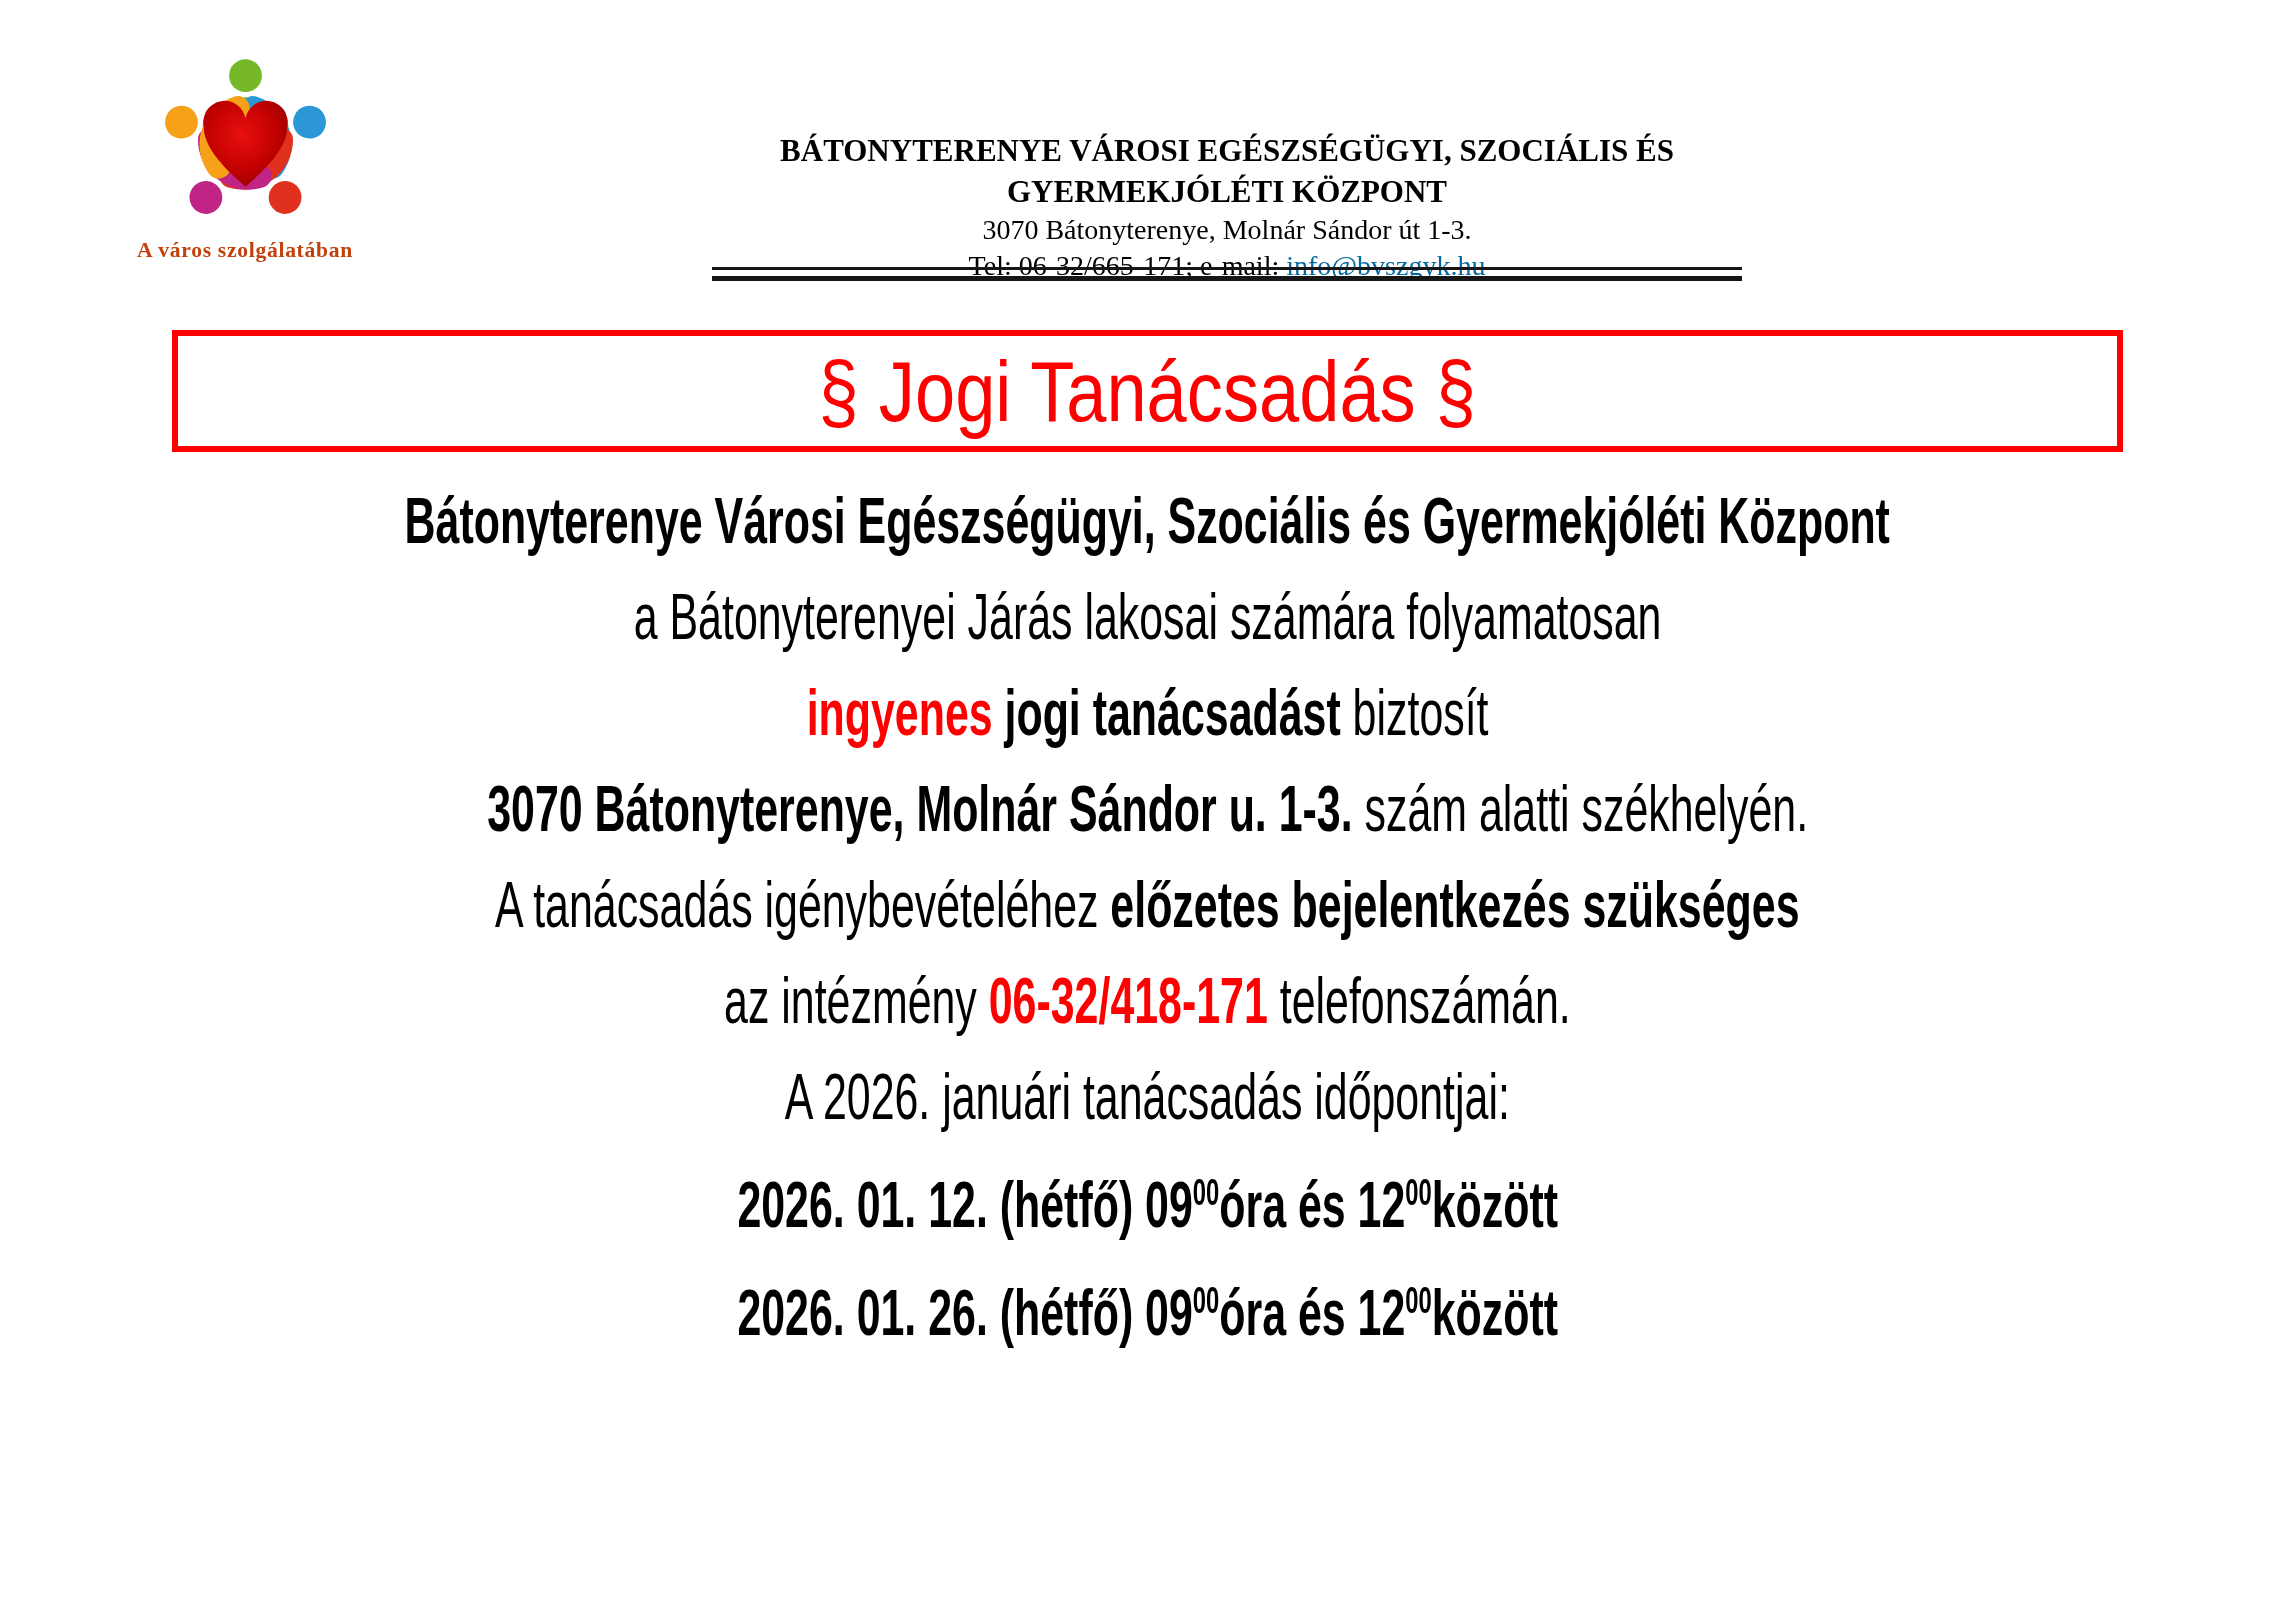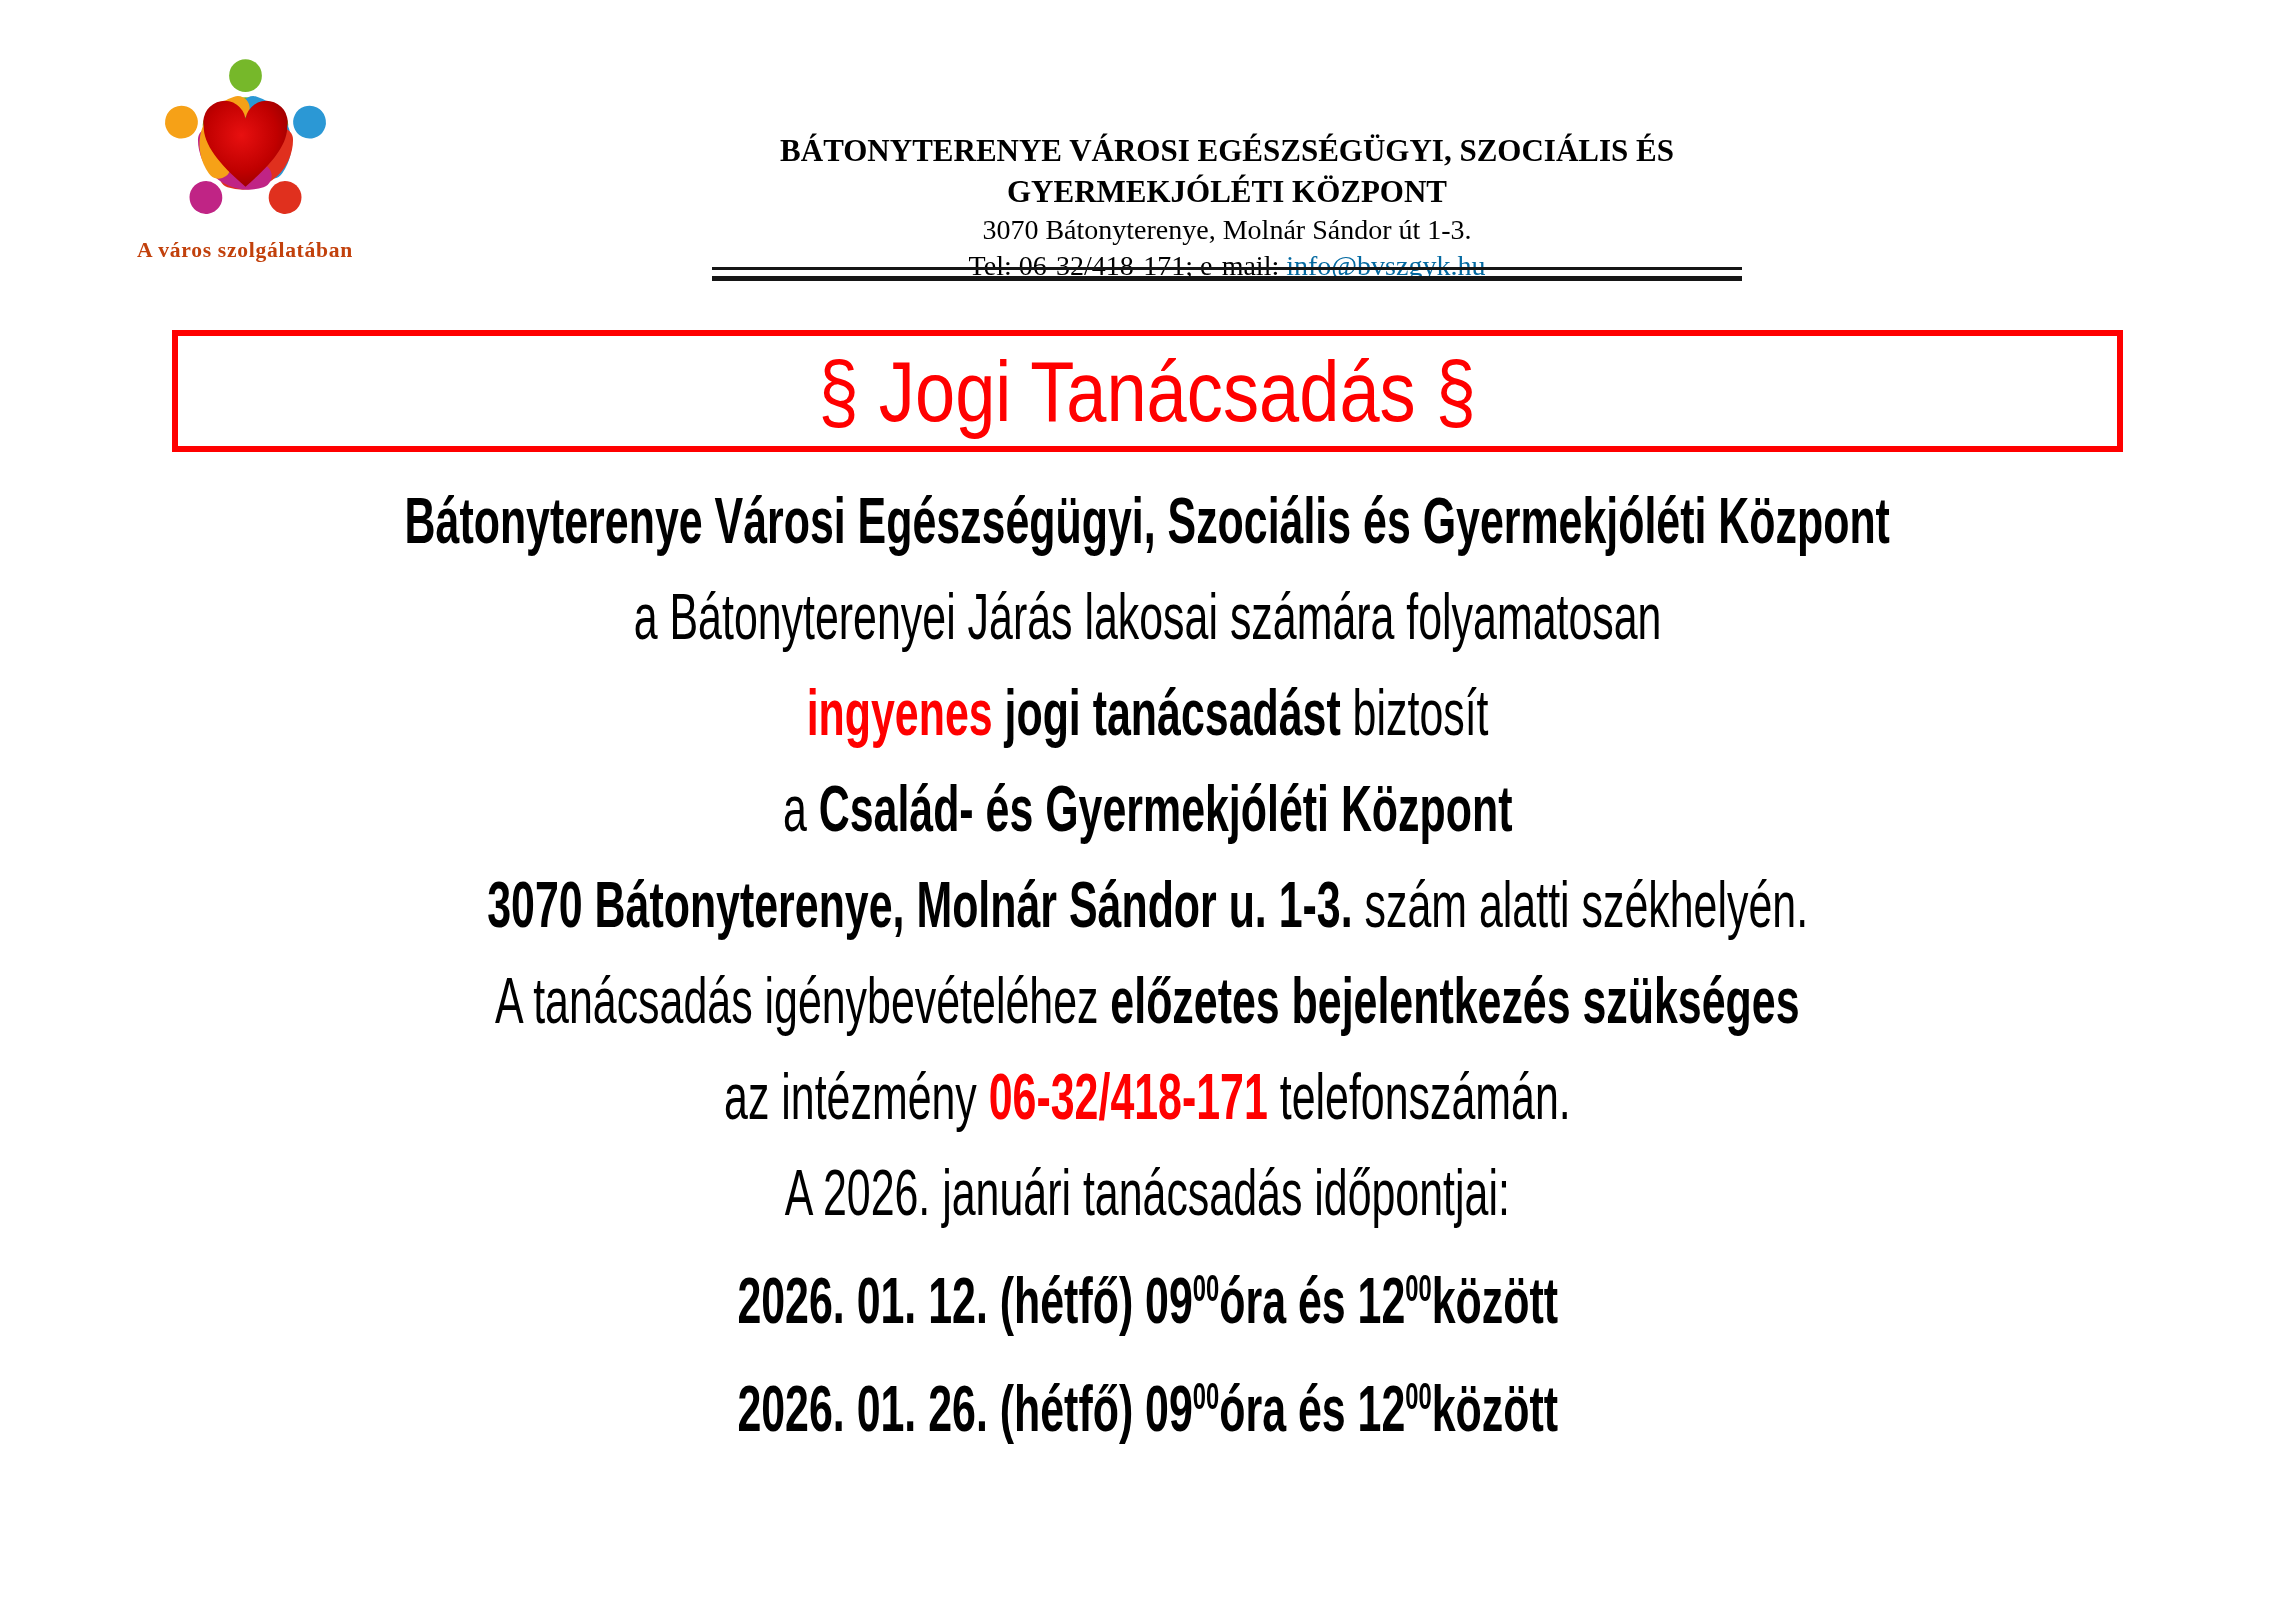--- a/index.html
+++ b/index.html
@@ -112,38 +112,37 @@
       <path d="M50 74 C35 61 27 51 27 40.5 A11.5 11.5 0 0 1 50 36.5 A11.5 11.5 0 0 1 73 40.5 C73 51 65 61 50 74 Z" fill="url(#hg)"></path>
     </svg>
     <div class="logo-caption">A város szolgálatában</div>
   </div>
 
   <div class="header-block">
     <div class="org-line">BÁTONYTERENYE VÁROSI EGÉSZSÉGÜGYI, SZOCIÁLIS ÉS</div>
     <div class="org-line">GYERMEKJÓLÉTI KÖZPONT</div>
     <div class="addr-line">3070 Bátonyterenye, Molnár Sándor út 1-3.</div>
     <div class="addr-line">
-      <span>Tel: 06-32/418-171; e-mail: </span><a href="#" class="email-link">info@bvszgyk.hu</a>
+      <span>Tel: 06-32/665-171; e-mail: </span><a href="#" class="email-link">info@bvszgyk.hu</a>
     </div>
   </div>
   <div class="sep-rule"></div>
 
   <div class="title-box">
     <span class="title-text">§ Jogi Tanácsadás §</span>
   </div>
 
   <div class="body-block">
 
     <div class="bline"><span class="sx"><span class="b">Bátonyterenye Városi Egészségügyi, Szociális és Gyermekjóléti Központ</span></span></div>
 
     <div class="bline"><span class="sx"><span>a Bátonyterenyei Járás lakosai számára folyamatosan</span></span></div>
 
     <div class="bline"><span class="sx"><span class="b r">ingyenes</span><span class="b"> jogi tanácsadást</span><span> biztosít</span></span></div>
 
-    <div class="bline"><span class="sx"><span>a </span><span class="b">Család- és Gyermekjóléti Központ</span></span></div>
 
     <div class="bline"><span class="sx"><span class="b">3070 Bátonyterenye, Molnár Sándor u. 1-3.</span><span> szám alatti székhelyén.</span></span></div>
 
     <div class="bline"><span class="sx"><span>A tanácsadás igénybevételéhez </span><span class="b">előzetes bejelentkezés szükséges</span></span></div>
 
     <div class="bline"><span class="sx"><span>az intézmény </span><span class="b r">06-32/418-171</span><span> telefonszámán.</span></span></div>
 
     <div class="bline"><span class="sx"><span>A 2026. januári tanácsadás időpontjai:</span></span></div>
 
     <div class="bline"><span class="sx"><span class="b">2026. 01. 12. (hétfő) 09</span><span class="b sup">00</span><span class="b">óra és 12</span><span class="b sup">00</span><span class="b">között</span></span></div>

